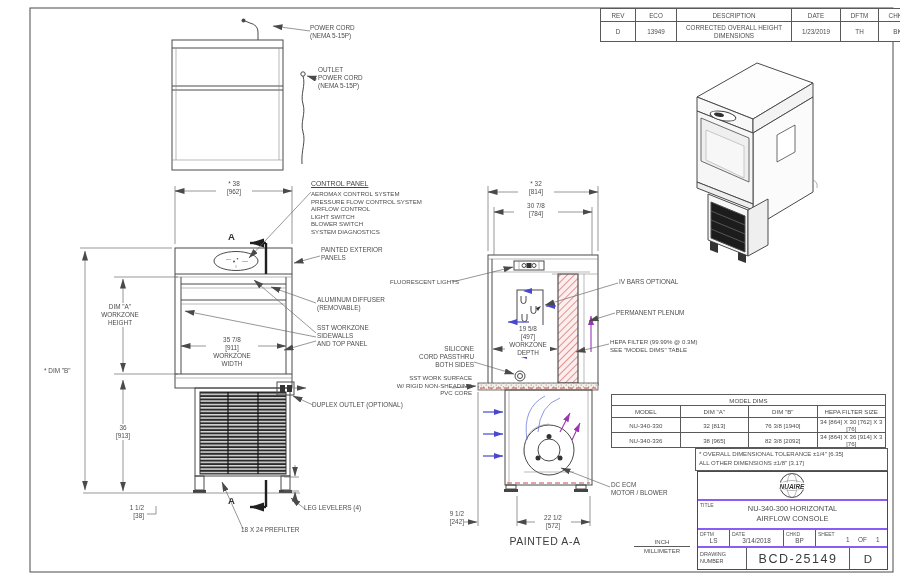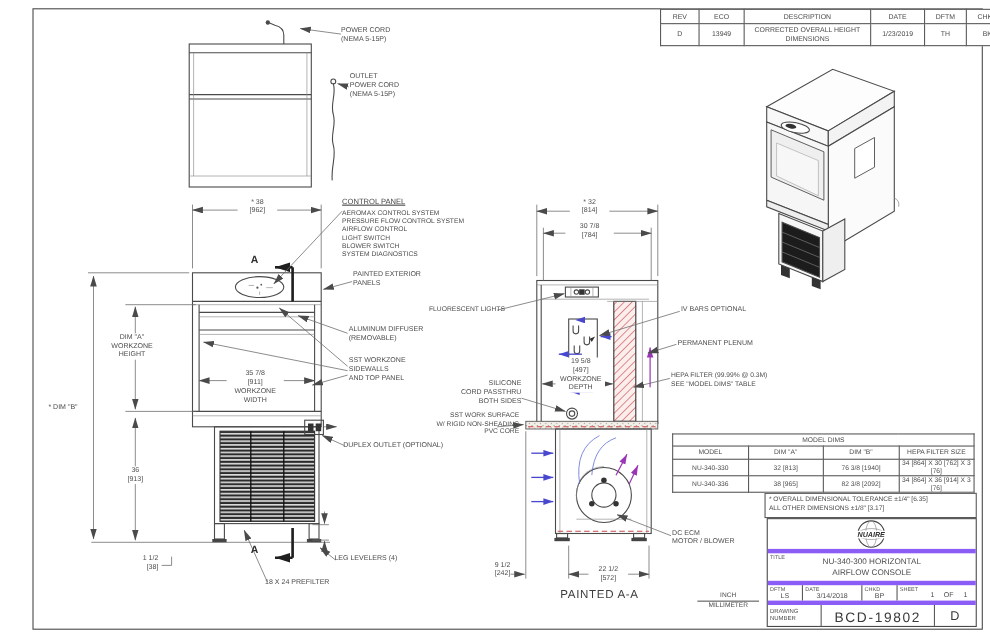--- a/index.html
+++ b/index.html
@@ -22,21 +22,21 @@
   #rev-table{left:600px;top:8px;width:286px;font-size:6.3px}
   #rev-table th{height:12px}
   #rev-table td{height:19px;line-height:1.25}
   #model-table{left:611px;top:394px;width:275px;font-size:6.1px}
   #model-table .tt{height:10px}
   #model-table th{height:11px}
   #model-table td{height:12px}
   #tol-note{position:absolute;left:695px;top:448px;width:185px;height:19px;border:1px solid #5a5a5a;
             font-size:6px;line-height:1.55;padding:1px 3px;white-space:pre-line;background:#fff}
   #title-block{position:absolute;left:697px;top:471px;width:189px;height:97px;border:1.2px solid #4a4a4a;background:#fff}
-  .tb-row{position:relative;border-top:4px solid #8b5cf6;box-sizing:border-box}
+  .tb-row{position:relative;border-top:2px solid #8b5cf6;box-sizing:border-box}
   .tb-row:first-child{border-top:none}
   .tb-cell{position:relative;float:left;height:100%;border-left:1px solid #5a5a5a;box-sizing:border-box}
   .tb-cell:first-child{border-left:none}
   .tb-lab{position:absolute;top:1px;left:2px;font-size:5px;color:#555}
   .tb-val{position:absolute;left:0;right:0;top:7px;text-align:center;font-size:6.4px}
   #tb-title-text{position:absolute;left:0;right:0;top:3px;text-align:center;font-size:7.4px;line-height:1.35;white-space:pre-line}
   #tb-dwgno{position:absolute;left:0;right:0;top:4px;text-align:center;font-size:12.5px;letter-spacing:1.5px;color:#3a3a3a}
   #tb-rev{position:absolute;left:0;right:0;top:5px;text-align:center;font-size:11.5px;color:#3a3a3a}
   #tb-dwglab{position:absolute;left:2px;top:3px;font-size:5.4px;line-height:1.3;white-space:pre-line}
   #units{position:absolute;left:634px;top:539px;width:56px;font-size:6px;color:#4d4d4d;text-align:center}
@@ -421,21 +421,21 @@
       <span style="position:absolute;left:42px;top:6px;font-size:6.4px">OF</span>
       <span style="position:absolute;left:60px;top:6px;font-size:6.4px">1</span>
     </div>
   </div>
   <div class="tb-row" style="height:23px">
     <div class="tb-cell" style="width:48px">
       <span id="tb-dwglab">DRAWING
 NUMBER</span>
     </div>
     <div class="tb-cell" style="width:103px">
-      <span id="tb-dwgno">BCD-19802</span>
+      <span id="tb-dwgno">BCD-25149</span>
     </div>
     <div class="tb-cell" style="width:37px">
       <span id="tb-rev">D</span>
     </div>
   </div>
 </div>
 
 </div>
 
 </body></html>

